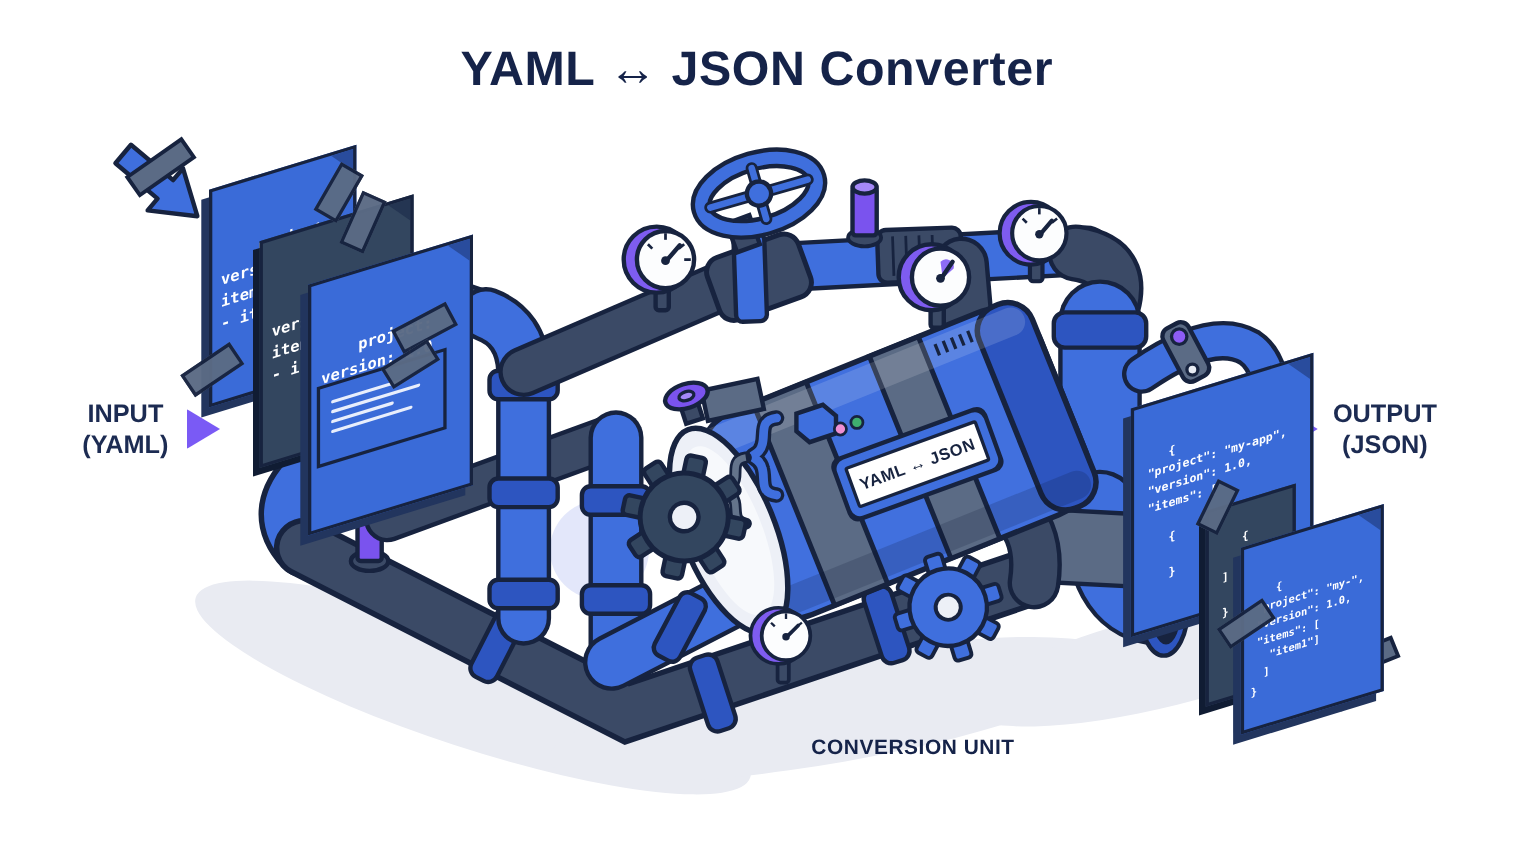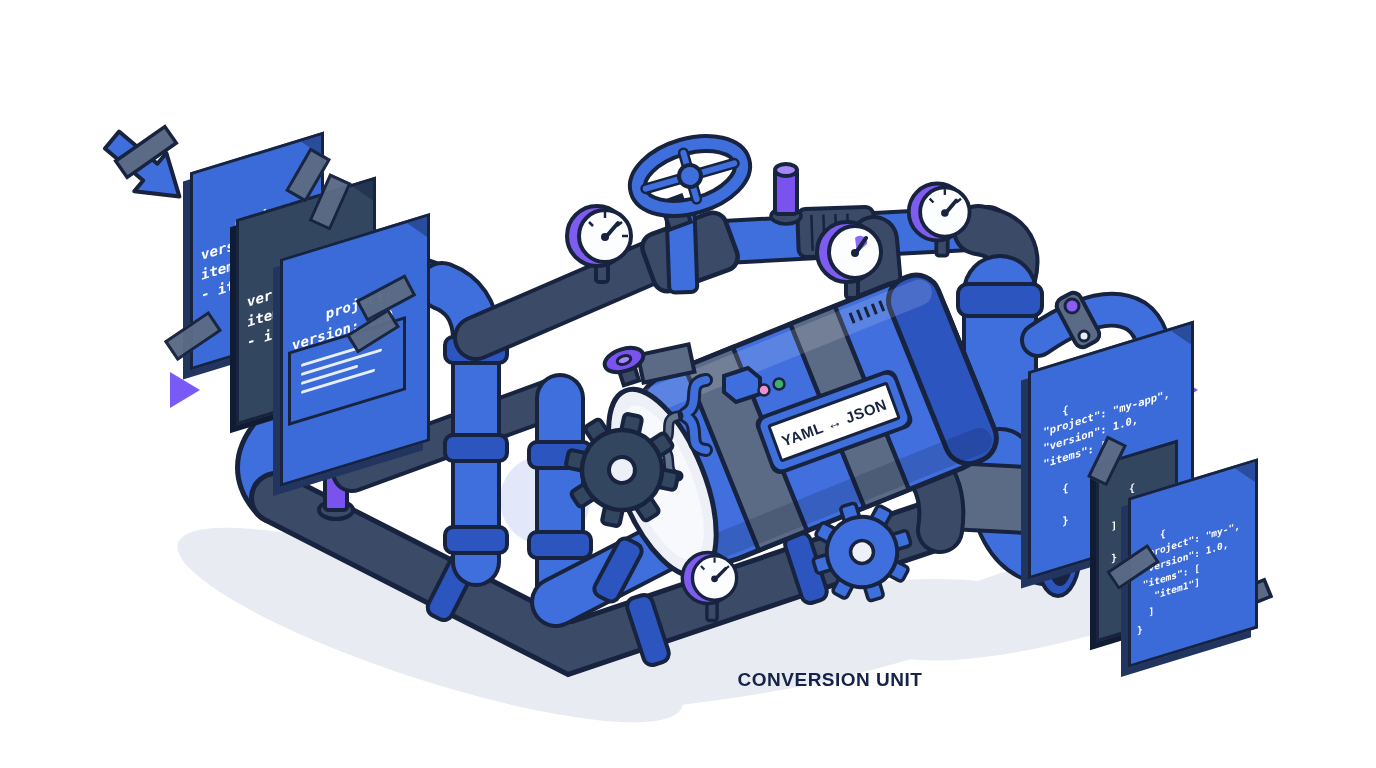--- a/index.html
+++ b/index.html
@@ -300,23 +300,32 @@
       <rect x="-10" y="-30" width="20" height="60" class="fg" stroke-width="3.5"></rect>
     </g>
     <g transform="translate(1164,640) rotate(-22)">
       <path d="M 0,-11 L 50,-11 L 50,-25 L 88,0 L 50,25 L 50,11 L 0,11 Z" fill="#3f6fdd" stroke="#17233f" stroke-width="4" stroke-linejoin="round"></path>
     </g>
     <g transform="translate(1238,600) rotate(68)">
       <rect x="-9" y="-32" width="18" height="64" class="fg" stroke-width="3.5"></rect>
     </g>
   </svg>
 
-
+  <div class="abs" id="title">YAML ↔ JSON Converter</div>
+
+  <div class="abs side-label" style="left:58px;top:363px;width:112px">
+    <div>INPUT</div>
+    <div>(YAML)</div>
+  </div>
   <div class="abs pointer" style="left:170px;top:372px"></div>
 
+  <div class="abs side-label" style="left:1204px;top:363px;width:110px">
+    <div>OUTPUT</div>
+    <div>(JSON)</div>
+  </div>
   <div class="abs pointer" style="left:1168px;top:372px"></div>
 
   <div class="abs" id="conversion-label">CONVERSION UNIT</div>
 
   <div class="abs" id="plate">YAML ↔ JSON</div>
 
   <div class="doc blue" style="left:190px;top:152px;width:112px;height:168px;font-size:14px;line-height:1.45;padding:12px 8px">
     <div class="fold"></div>
     <span>project:
 version:

